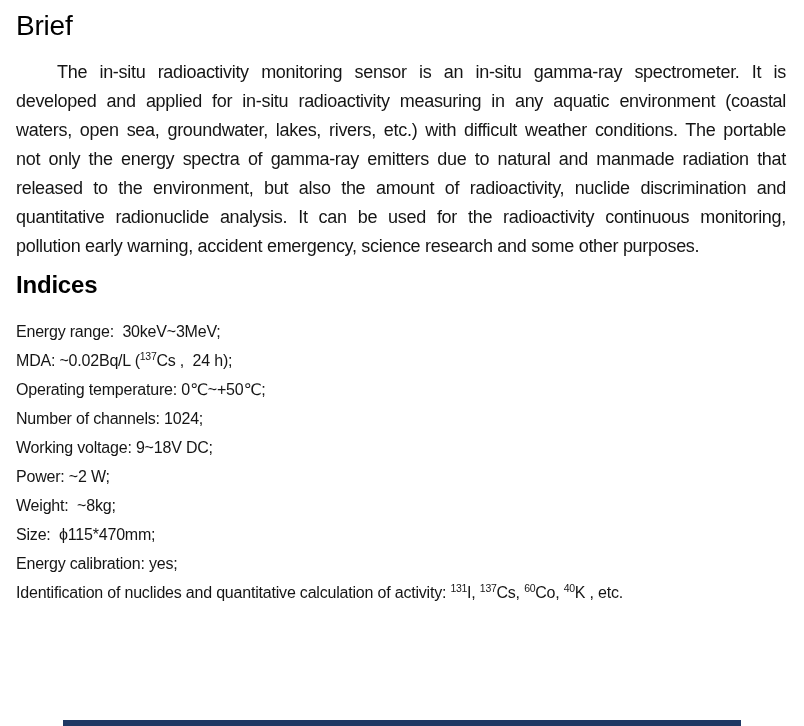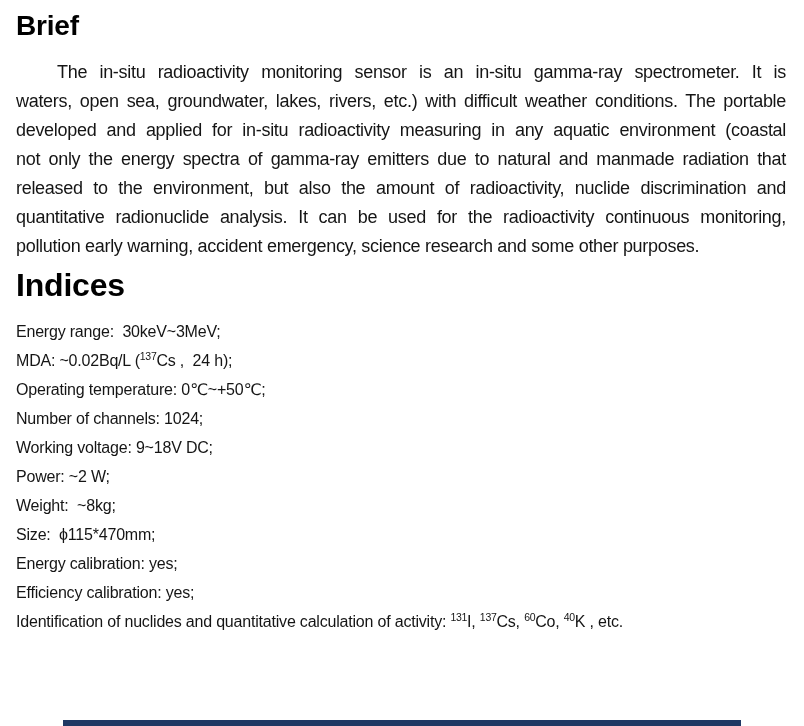--- a/index.html
+++ b/index.html
@@ -10,27 +10,27 @@
     font-family: "Liberation Sans", "DejaVu Sans", sans-serif;
     position: relative;
     overflow: hidden;
   }
   .page { padding: 10px 18px 0 16px; }
 
   h1.doc-heading {
     margin: 0;
     font-size: 28px;
     line-height: 32px;
-    font-weight: 700;
+    font-weight: 400;
     color: #000000;
     letter-spacing: -0.2px;
   }
   h2.doc-heading {
     margin: 8px 0 0 0;
-    font-size: 32px;
+    font-size: 24px;
     line-height: 32px;
     font-weight: 700;
     color: #000000;
     letter-spacing: -0.2px;
   }
 
   .para {
     margin-top: 16px;
     font-size: 18px;
     line-height: 29px;
@@ -65,39 +65,38 @@
 </style>
 </head>
 <body>
 
 <div class="page">
 
   <h1 class="doc-heading">Brief</h1>
 
   <div class="para">
       <div class="jline first">The in-situ radioactivity monitoring sensor is an in-situ gamma-ray spectrometer. It is</div>
+      <div class="jline">developed and applied for in-situ radioactivity measuring in any aquatic environment (coastal</div>
       <div class="jline">waters, open sea, groundwater, lakes, rivers, etc.) with difficult weather conditions. The portable</div>
-      <div class="jline">developed and applied for in-situ radioactivity measuring in any aquatic environment (coastal</div>
       <div class="jline">not only the energy spectra of gamma-ray emitters due to natural and manmade radiation that</div>
       <div class="jline">released to the environment, but also the amount of radioactivity, nuclide discrimination and</div>
       <div class="jline">quantitative radionuclide analysis. It can be used for the radioactivity continuous monitoring,</div>
       <div class="jline jlast">pollution early warning, accident emergency, science research and some other purposes.</div>
     </div>
 
   <h2 class="doc-heading">Indices</h2>
 
   <div class="spec-list">
       <div class="spec-line"><span>Energy range:  30keV~3MeV;</span></div>
       <div class="spec-line"><span>MDA: ~0.02Bq/L (</span><sup>137</sup><span>Cs ,  24 h);</span></div>
       <div class="spec-line"><span>Operating temperature: 0℃~+50℃;</span></div>
       <div class="spec-line"><span>Number of channels: 1024;</span></div>
       <div class="spec-line"><span>Working voltage: 9~18V DC;</span></div>
       <div class="spec-line"><span>Power: ~2 W;</span></div>
       <div class="spec-line"><span>Weight:  ~8kg;</span></div>
       <div class="spec-line"><span>Size:  ϕ115*470mm;</span></div>
       <div class="spec-line"><span>Energy calibration: yes;</span></div>
-      <div class="spec-line"><span>Efficiency calibration: yes;</span></div>
       <div class="spec-line"><span>Identification of nuclides and quantitative calculation of activity: </span><sup>131</sup><span>I, </span><sup>137</sup><span>Cs, </span><sup>60</sup><span>Co, </span><sup>40</sup><span>K , etc.</span></div>
     </div>
 
 </div>
 
 <div class="bottom-divider" style="background: rgb(31, 56, 100);"></div>
 
 </body></html>

